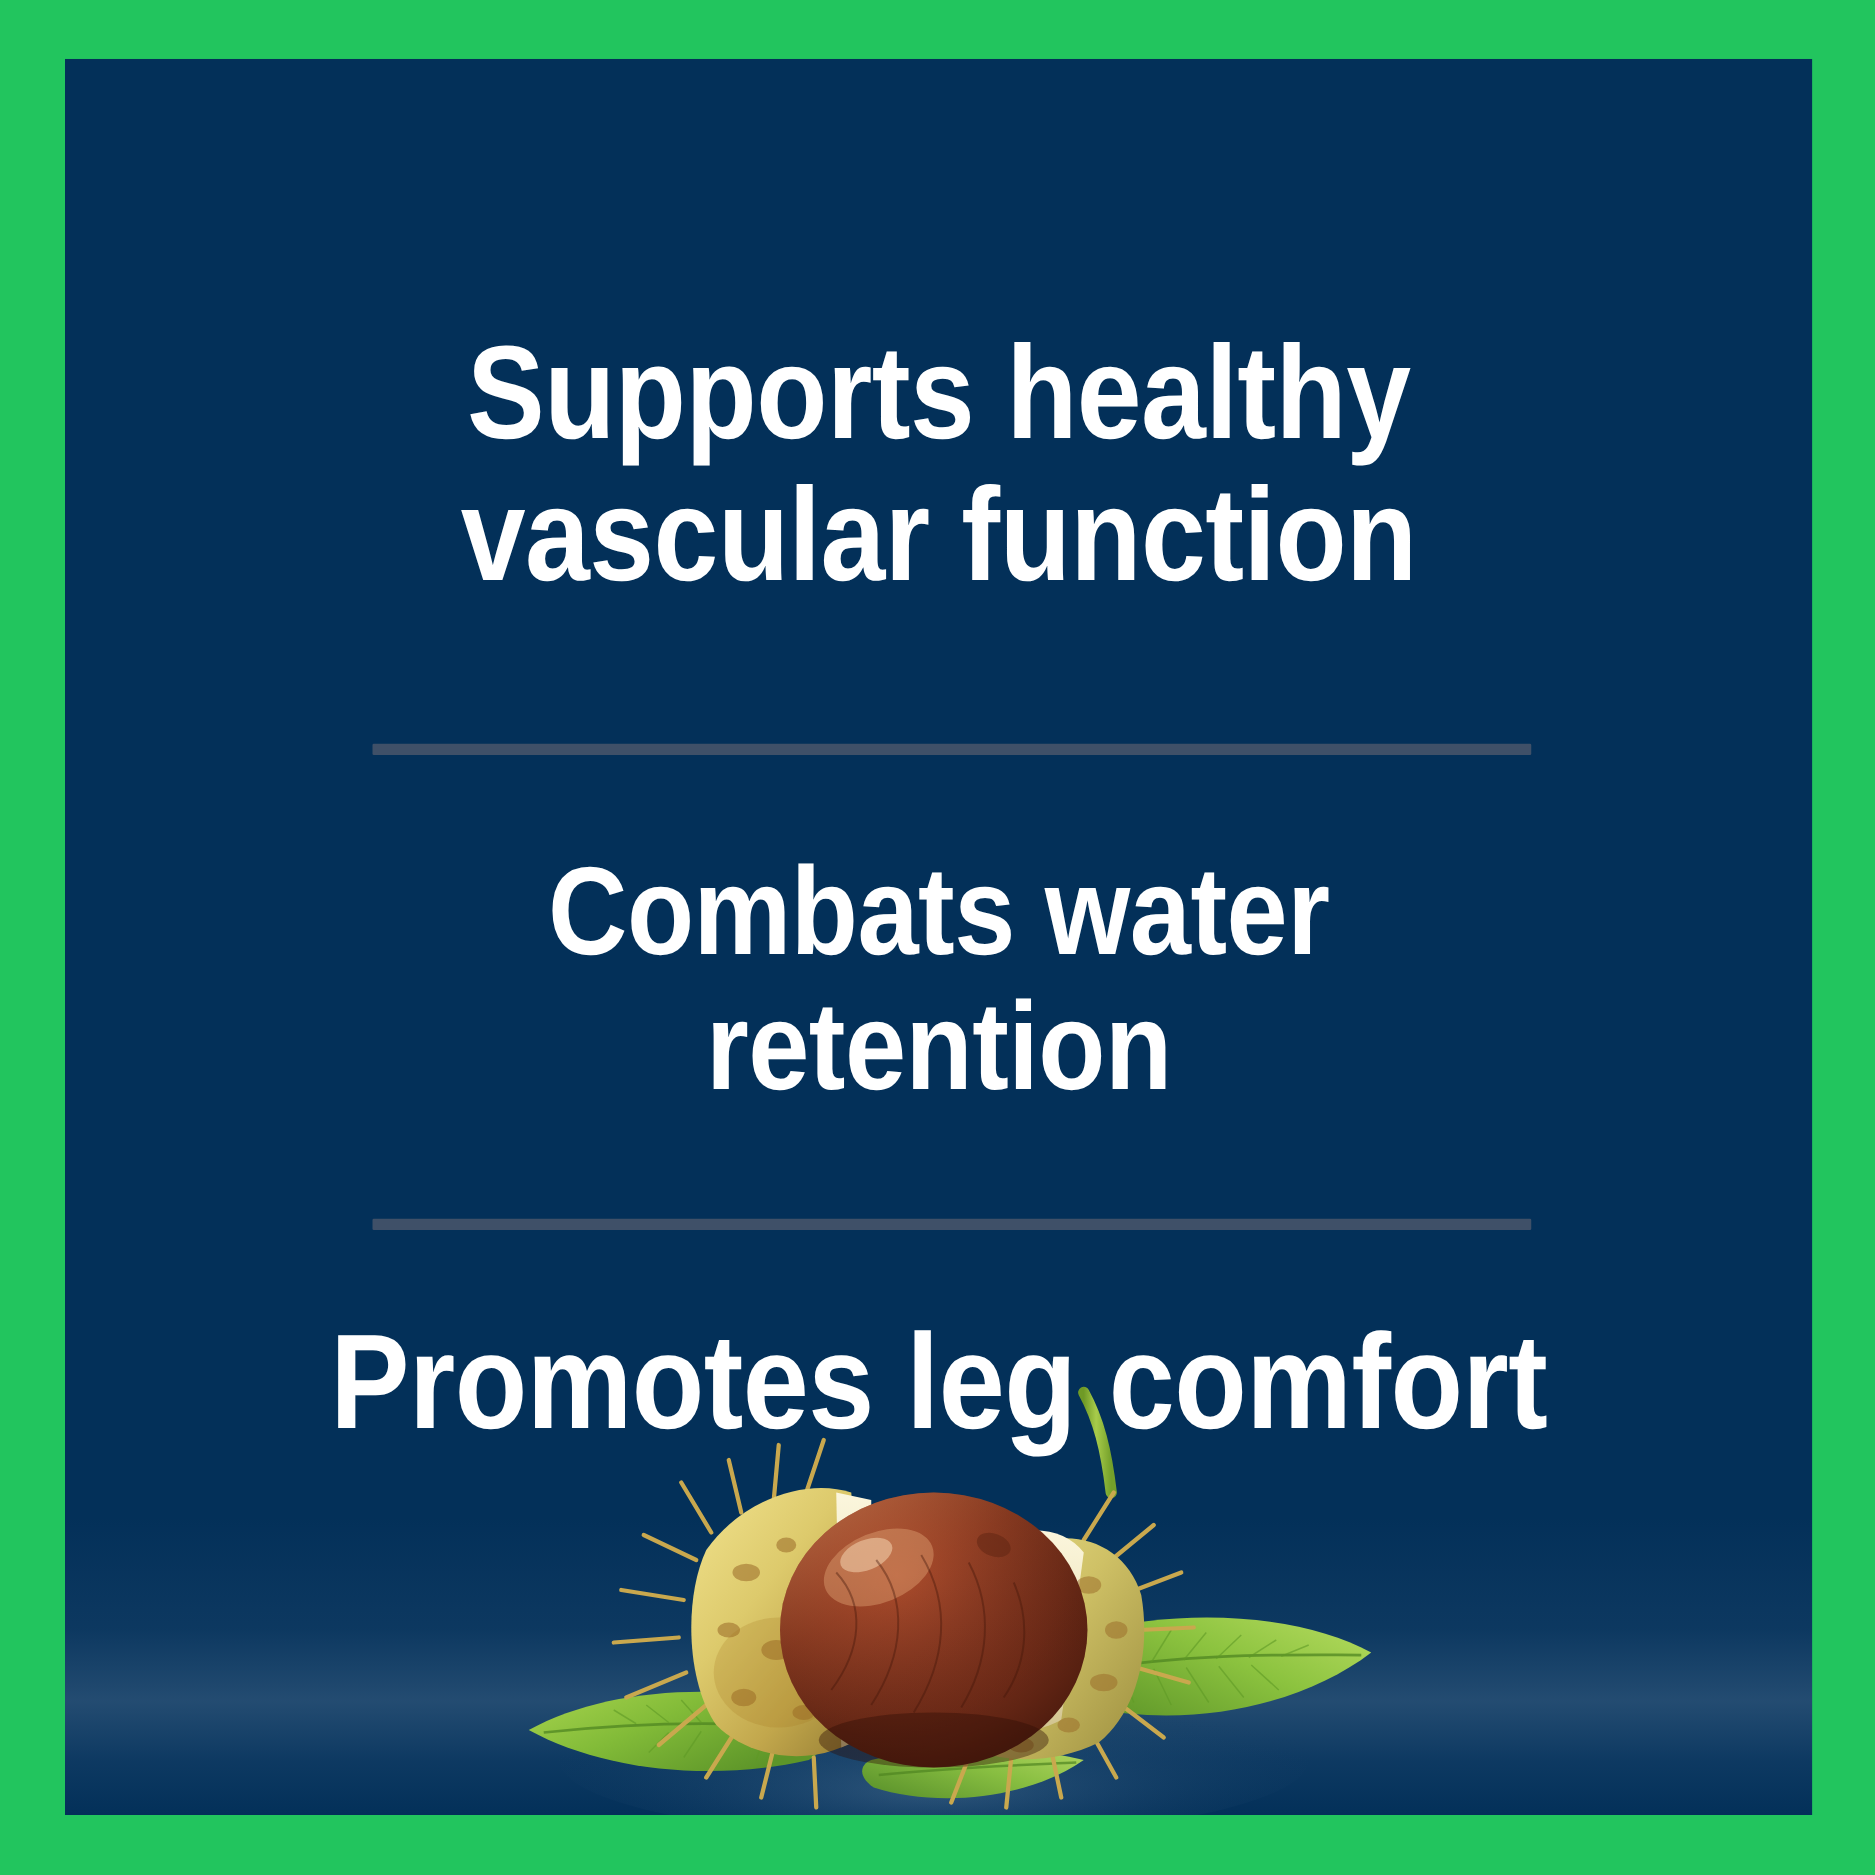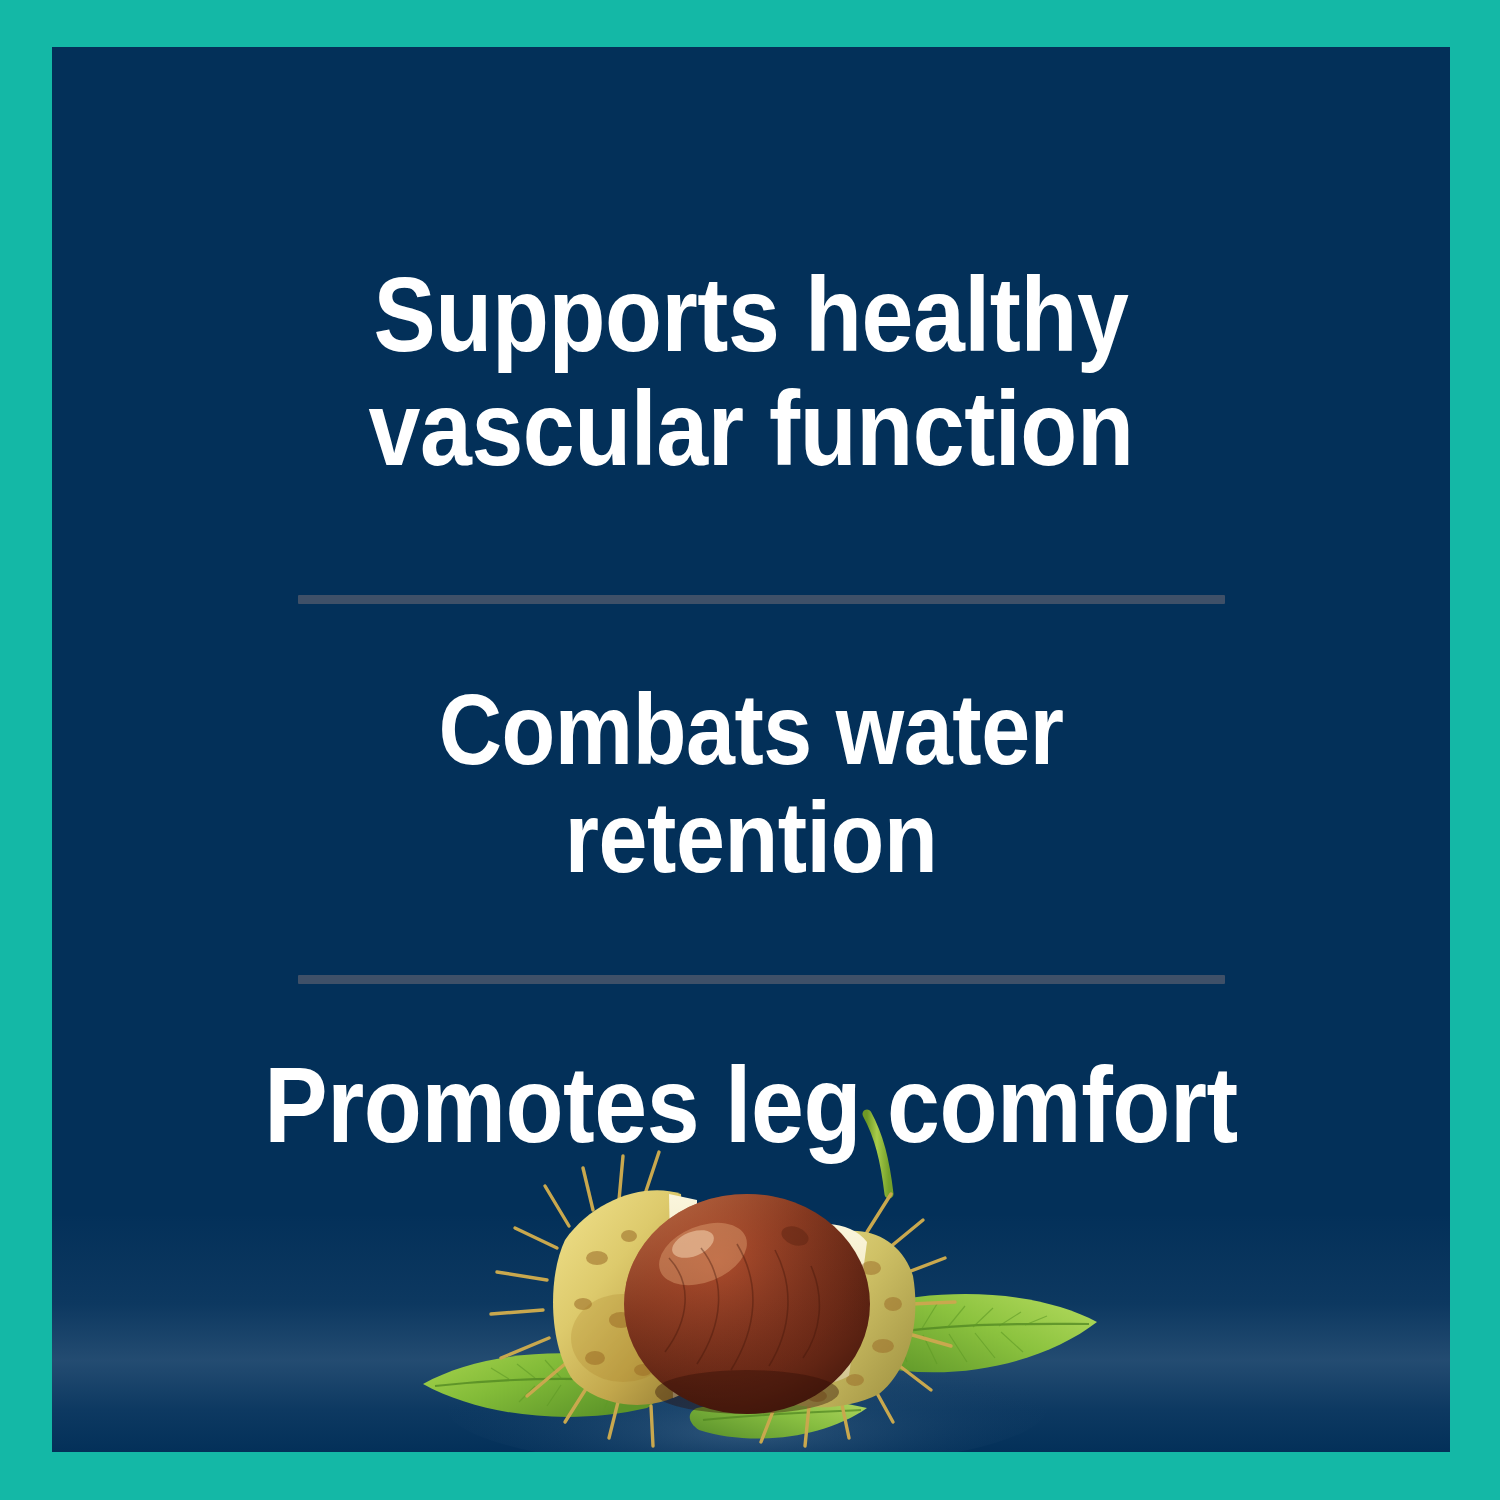--- a/index.html
+++ b/index.html
@@ -11,21 +11,21 @@
     height: 1500px;
     background: #dde3ed;
     font-family: "Liberation Sans", sans-serif;
     overflow: hidden;
   }
 
   #stage {
     position: relative;
     width: 1500px;
     height: 1500px;
-    background: #14b8a6;
+    background: #22c55e;
     overflow: hidden;
   }
 
   
   .panel {
     position: absolute;
     left: 52px;
     top: 47px;
     width: 1398px;
     height: 1405px;

